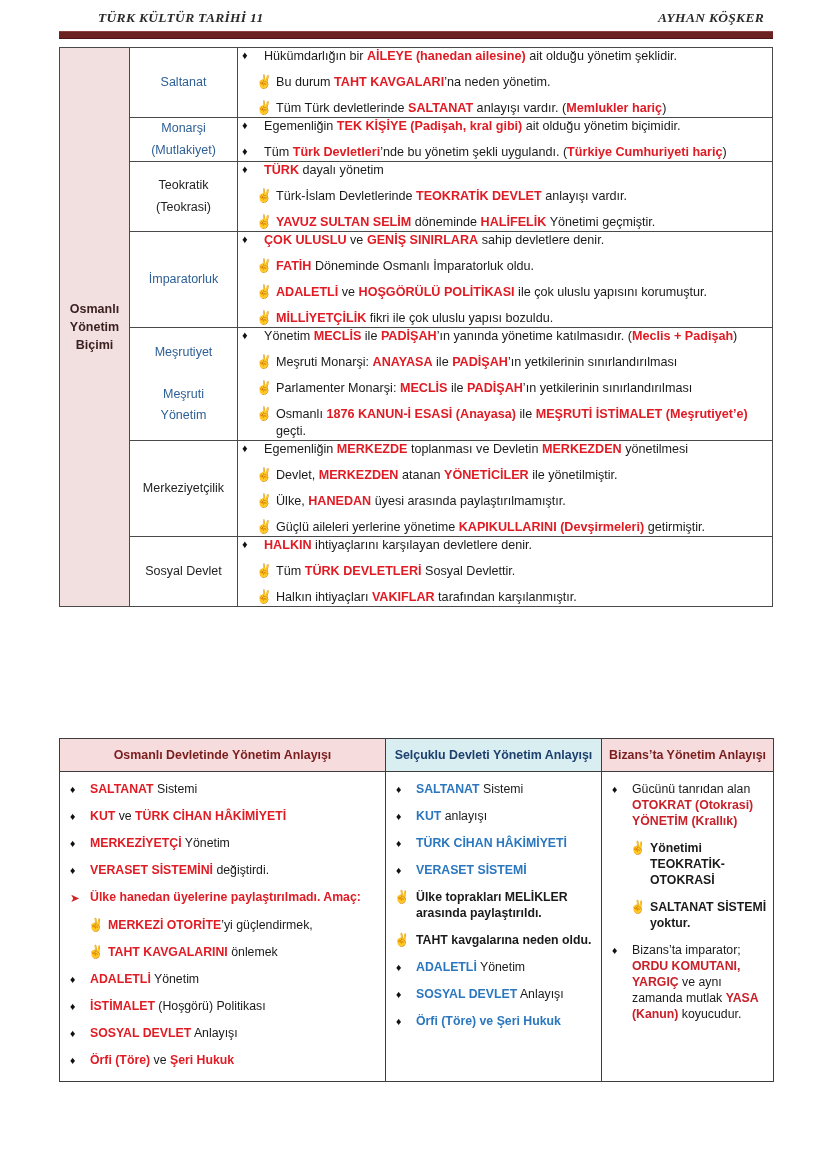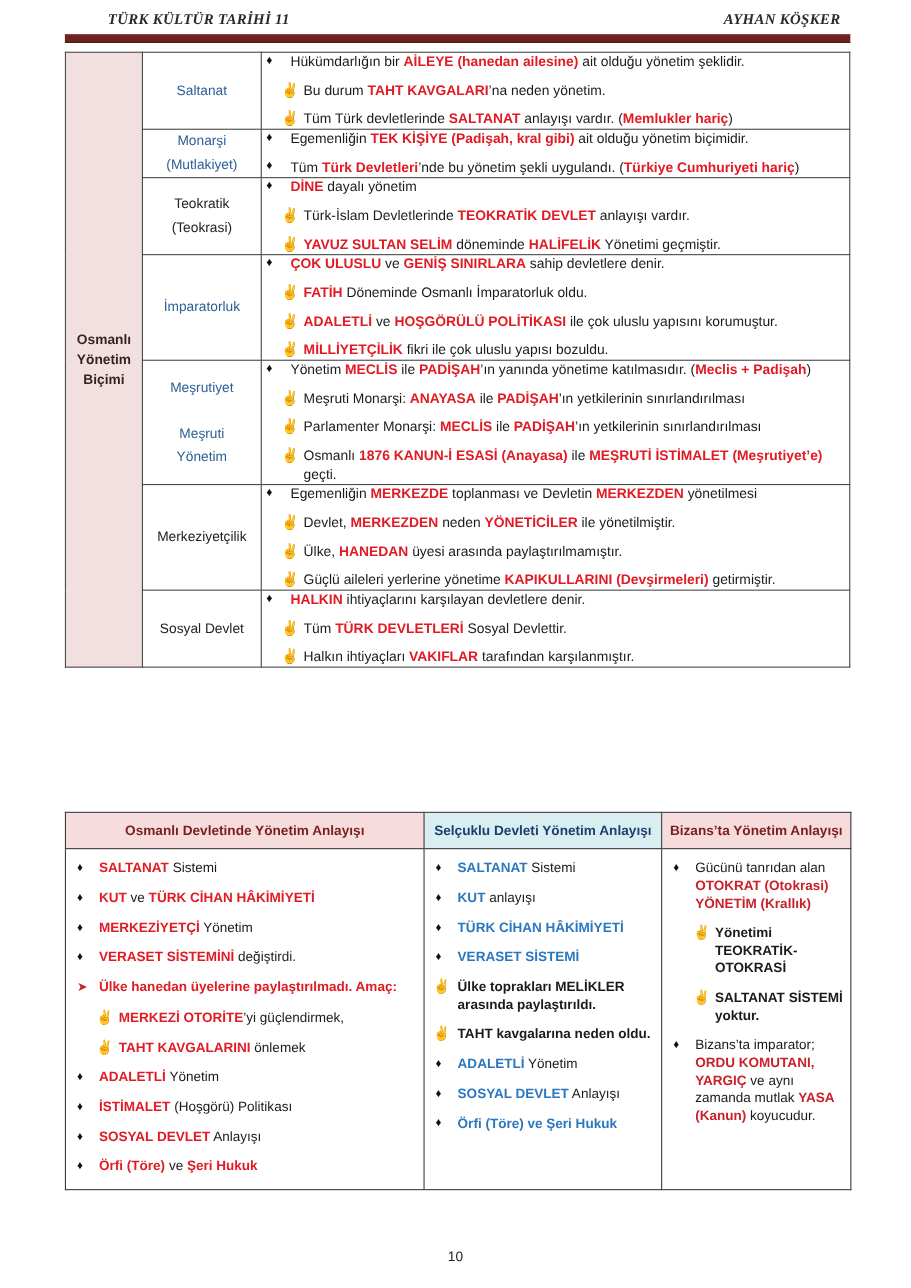--- a/index.html
+++ b/index.html
@@ -270,21 +270,21 @@
         </tr>
         <tr>
           <td class="subject-cell subject-dark">
             <div>Teokratik</div>
             <div>(Teokrasi)</div>
           </td>
           <td class="content-cell">
             <ul class="lines">
               <li>
                 <span class="bullet">♦</span>
-                <span class="txt"><span class="r">DİNE</span><span class="k"> dayalı yönetim</span></span>
+                <span class="txt"><span class="r">TÜRK</span><span class="k"> dayalı yönetim</span></span>
               </li>
               <li>
                 <span class="bullet sub">✌</span>
                 <span class="txt"><span class="k">Türk-İslam Devletlerinde </span><span class="r">TEOKRATİK DEVLET</span><span class="k"> anlayışı vardır.</span></span>
               </li>
               <li>
                 <span class="bullet sub">✌</span>
                 <span class="txt"><span class="r">YAVUZ SULTAN SELİM</span><span class="k"> döneminde </span><span class="r">HALİFELİK</span><span class="k"> Yönetimi geçmiştir.</span></span>
               </li>
             </ul>
@@ -348,21 +348,21 @@
             <div>Merkeziyetçilik</div>
           </td>
           <td class="content-cell">
             <ul class="lines">
               <li>
                 <span class="bullet">♦</span>
                 <span class="txt"><span class="k">Egemenliğin </span><span class="r">MERKEZDE</span><span class="k"> toplanması ve Devletin </span><span class="r">MERKEZDEN</span><span class="k"> yönetilmesi</span></span>
               </li>
               <li>
                 <span class="bullet sub">✌</span>
-                <span class="txt"><span class="k">Devlet,  </span><span class="r">MERKEZDEN</span><span class="k"> neden </span><span class="r">YÖNETİCİLER</span><span class="k"> ile yönetilmiştir.</span></span>
+                <span class="txt"><span class="k">Devlet,  </span><span class="r">MERKEZDEN</span><span class="k"> atanan </span><span class="r">YÖNETİCİLER</span><span class="k"> ile yönetilmiştir.</span></span>
               </li>
               <li>
                 <span class="bullet sub">✌</span>
                 <span class="txt"><span class="k">Ülke, </span><span class="r">HANEDAN</span><span class="k"> üyesi arasında paylaştırılmamıştır.</span></span>
               </li>
               <li>
                 <span class="bullet sub">✌</span>
                 <span class="txt"><span class="k">Güçlü aileleri yerlerine yönetime </span><span class="r">KAPIKULLARINI (Devşirmeleri)</span><span class="k"> getirmiştir.</span></span>
               </li>
             </ul>
@@ -512,15 +512,14 @@
               <li>
                 <span class="b2">♦</span>
                 <span class="txt"><span class="k">Bizans’ta imparator; </span><span class="rd">ORDU KOMUTANI, YARGIÇ</span><span class="k"> ve aynı zamanda mutlak </span><span class="rd">YASA (Kanun)</span><span class="k"> koyucudur.</span></span>
               </li>
             </ul>
           </td>
       </tr>
     </tbody>
   </table>
 
-  <div class="folio">10</div>
 
 </div>
 
 </body></html>

